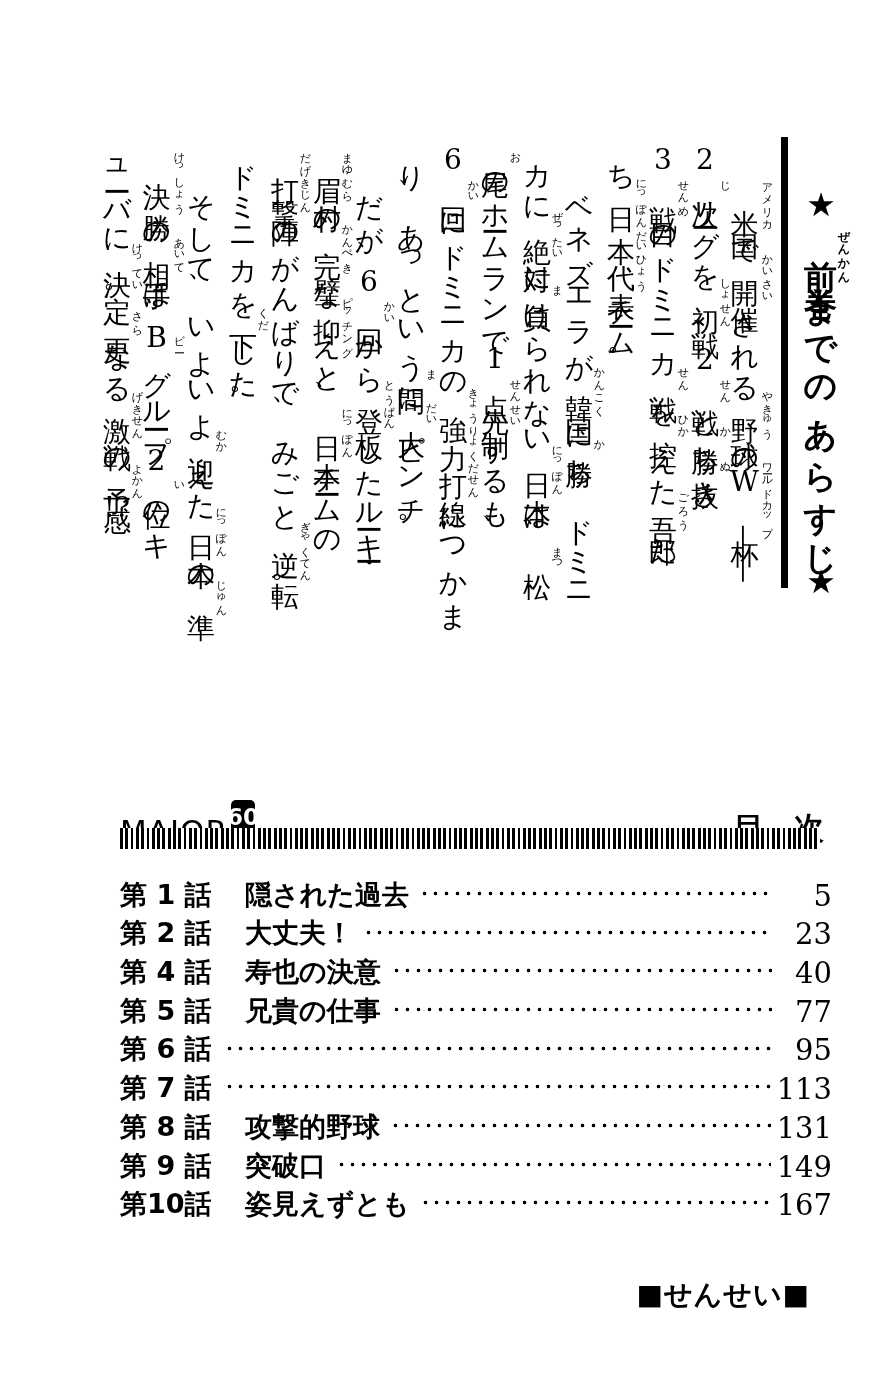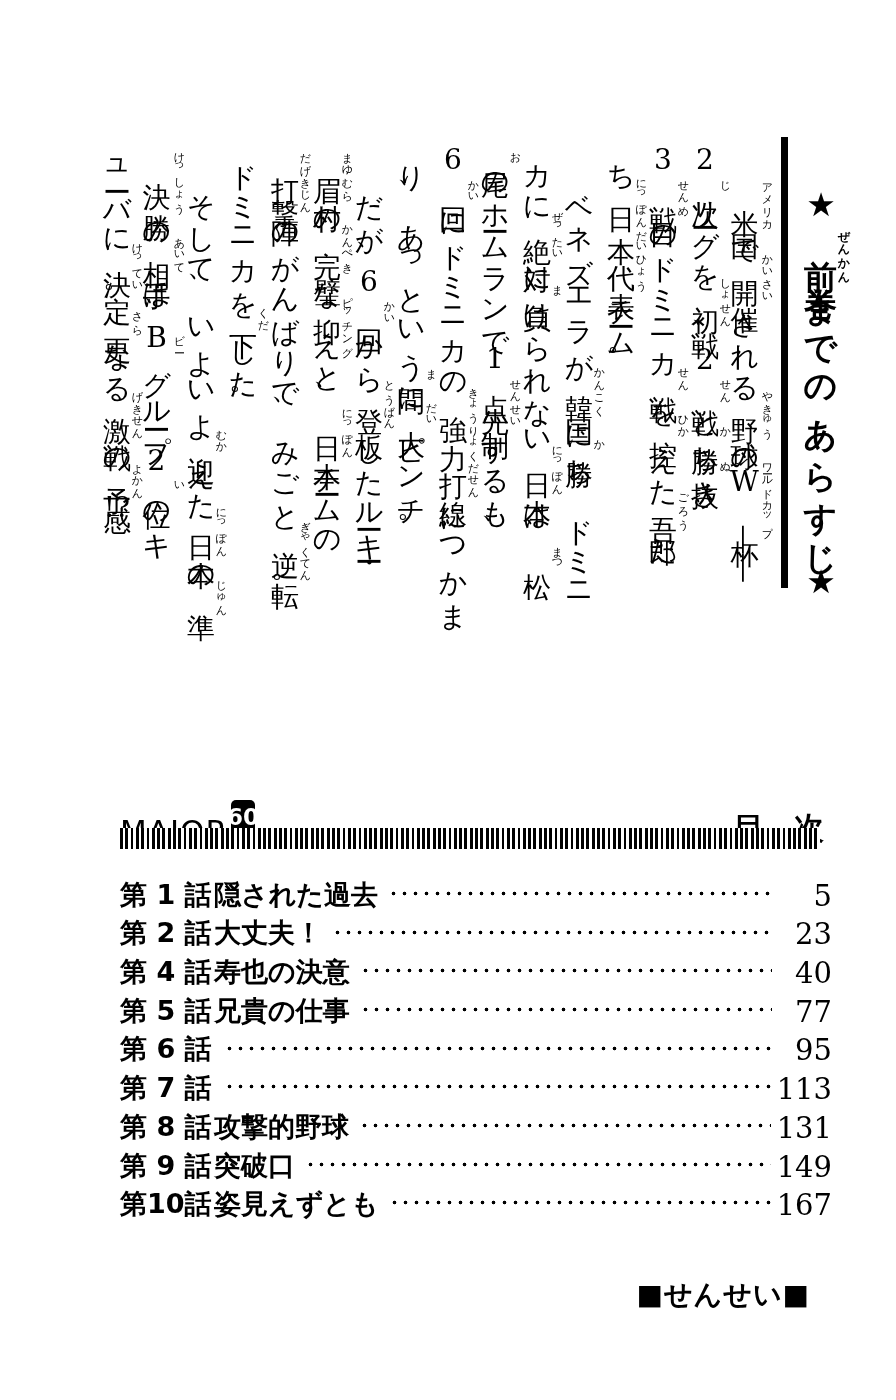--- a/index.html
+++ b/index.html
@@ -51,21 +51,21 @@
     position:absolute; left:120px; top:828px; width:700px; height:21px;
     background:repeating-linear-gradient(90deg, #000 0px, #000 2.8px, #ffffff 2.8px, #ffffff 5.3px);
   }
 
   .chapters { position:absolute; left:120px; top:874px; width:712px; }
   .chap-row {
     display:flex; align-items:flex-end; height:38.7px;
     font-size:27px; font-weight:bold;
   }
   .chap-label { width:94px; flex:none; white-space:pre; }
-  .chap-title { flex:none; white-space:pre; }
+  .chap-title { flex:none; white-space:pre;margin-left:31px; }
   .chap-leader {
     flex:1; align-self:stretch; margin:0 6px 0 10px;
     background-image:radial-gradient(circle, #000 1.7px, rgba(0,0,0,0) 2.1px);
     background-size:11px 11px; background-repeat:repeat-x; background-position:0 center;
   }
   .chap-page {
     flex:none; min-width:54px; text-align:right;
     font-family:"DejaVu Serif", serif; font-weight:normal; font-size:29px;
   }
 

